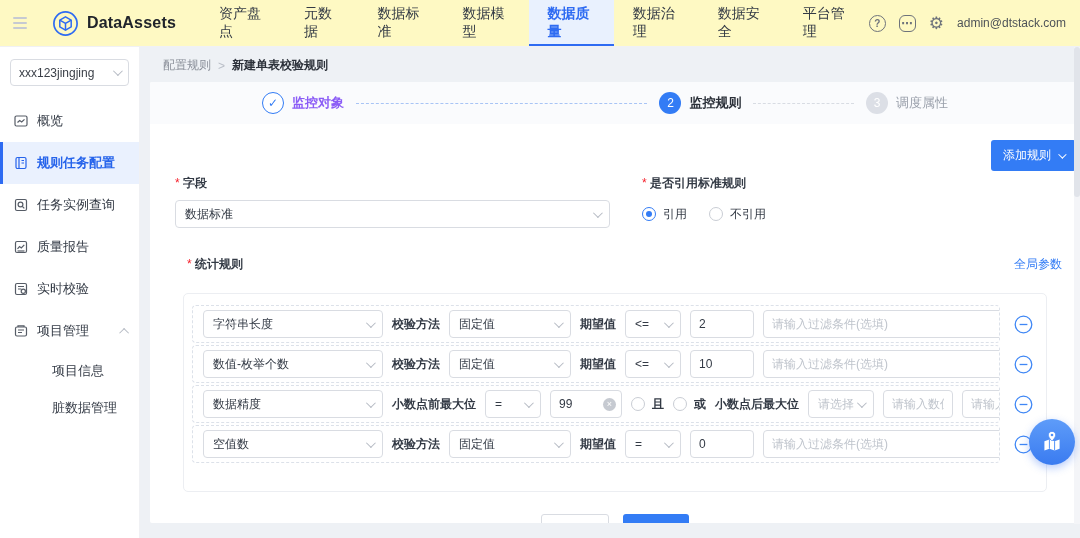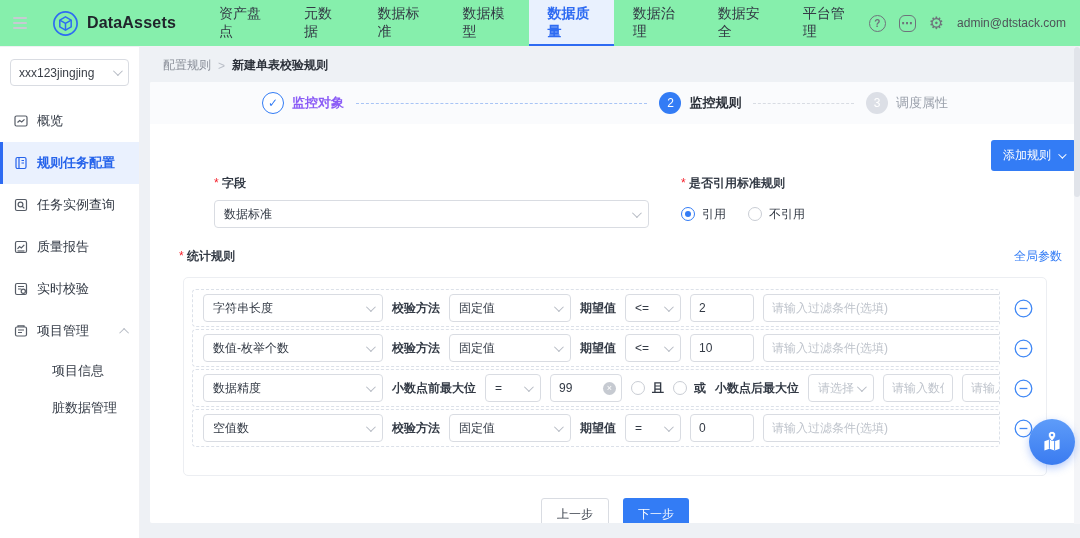--- a/index.html
+++ b/index.html
@@ -1,20 +1,20 @@
 <!DOCTYPE html>
 <html><head>
 <meta charset="utf-8">
 <style>
   * { box-sizing: border-box; margin: 0; padding: 0; }
   body { font-family: "Liberation Sans", "DejaVu Sans", sans-serif; }
   .app { width: 1080px; height: 538px; position: relative; overflow: hidden; background: #EEF1F5; }
 
   
-  .navbar { height: 47px; background: #86efac; display: flex; align-items: stretch; border-bottom: 1px solid #F0F1F4; position: relative; z-index: 5; }
+  .navbar { height: 47px; background: #fef9c3; display: flex; align-items: stretch; border-bottom: 1px solid #F0F1F4; position: relative; z-index: 5; }
   .hamburger { width: 44px; display: flex; flex-direction: column; justify-content: center; align-items: center; gap: 3px; cursor: pointer; }
   .hamburger i { display: block; width: 14px; height: 2px; background: #C6CAD2; border-radius: 1px; }
   .brand { display: flex; align-items: center; gap: 8px; padding: 0 10px 0 12px; }
   .brand-text { font-size: 16px; font-weight: bold; color: #20242B; letter-spacing: .2px; }
   .nav-menu { display: flex; align-items: stretch; margin-left: 14px; }
   .nav-item { display: flex; align-items: center; padding: 0 19px; font-size: 14px; color: #333A45; cursor: pointer; position: relative; }
   .nav-item.active { background: #E9F1FE; color: #2E6BF2; font-weight: 600; }
   .nav-item.active::after { content: ""; position: absolute; left: 0; right: 0; bottom: 0; height: 2px; background: #2E6BF2; }
   .nav-right { margin-left: auto; display: flex; align-items: center; gap: 13px; padding-right: 14px; }
   .nav-ic { width: 17px; height: 17px; border: 1.3px solid #6E737B; border-radius: 50%; color: #6E737B; font-size: 10px; font-weight: bold; display: flex; align-items: center; justify-content: center; cursor: pointer; }
@@ -57,21 +57,21 @@
   .connector { height: 0; border-top: 1px dashed #A8C4F5; margin: 0 12px; }
   .connector.c1 { flex: 2.9; }
   .connector.c2 { flex: 1; border-top-color: #D8DCE3; }
 
   
   .add-rule-row { display: flex; justify-content: flex-end; padding: 16px 4px 0 0; }
   .btn-primary { background: #337CF5; color: #fff; border: none; font-size: 12px; padding: 7px 12px; border-radius: 3px; display: flex; align-items: center; gap: 7px; cursor: pointer; font-family: inherit; }
   .btn-primary .chev { border-color: #fff; width: 6px; height: 6px; }
 
   
-  .form-row { display: flex; padding: 4px 18px 0 25px; margin-left: 39px; }
+  .form-row { display: flex; padding: 4px 18px 0 25px; }
   .form-col-left { width: 435px; }
   .form-col-right { margin-left: 32px; }
   .f-label { font-size: 12px; color: #333A45; font-weight: 600; margin-bottom: 8px; }
   .req::before { content: "* "; color: #F5222D; font-weight: normal; }
   .select { height: 28px; border: 1px solid #D9DCE2; border-radius: 4px; display: flex; align-items: center; padding: 0 9px; font-size: 12px; color: #333A45; background: #fff; cursor: pointer; }
   .select span { flex: 1; overflow: hidden; white-space: nowrap; }
   .radio-row { display: flex; align-items: center; gap: 22px; height: 28px; }
   .radio { display: flex; align-items: center; gap: 7px; font-size: 12px; color: #333A45; cursor: pointer; }
   .rdot { width: 14px; height: 14px; border-radius: 50%; border: 1px solid #C9CDD4; background: #fff; position: relative; flex: none; }
   .radio.checked .rdot { border-color: #337CF5; }
@@ -255,21 +255,21 @@
             </label>
             <label class="radio">
               <span class="rdot"></span>
               <span>不引用</span>
             </label>
           </div>
         </div>
       </div>
 
       <div class="stats-row">
-        <div class="f-label req" style="margin:4px;">统计规则</div>
+        <div class="f-label req" style="margin:12px;">统计规则</div>
         <span class="link">全局参数</span>
       </div>
 
       <div class="rules-panel">
 
         <div class="rule-row">
           <div class="rule-box">
             <div class="select sel-type">
                 <span>字符串长度</span>
                 <i class="chev"></i>

